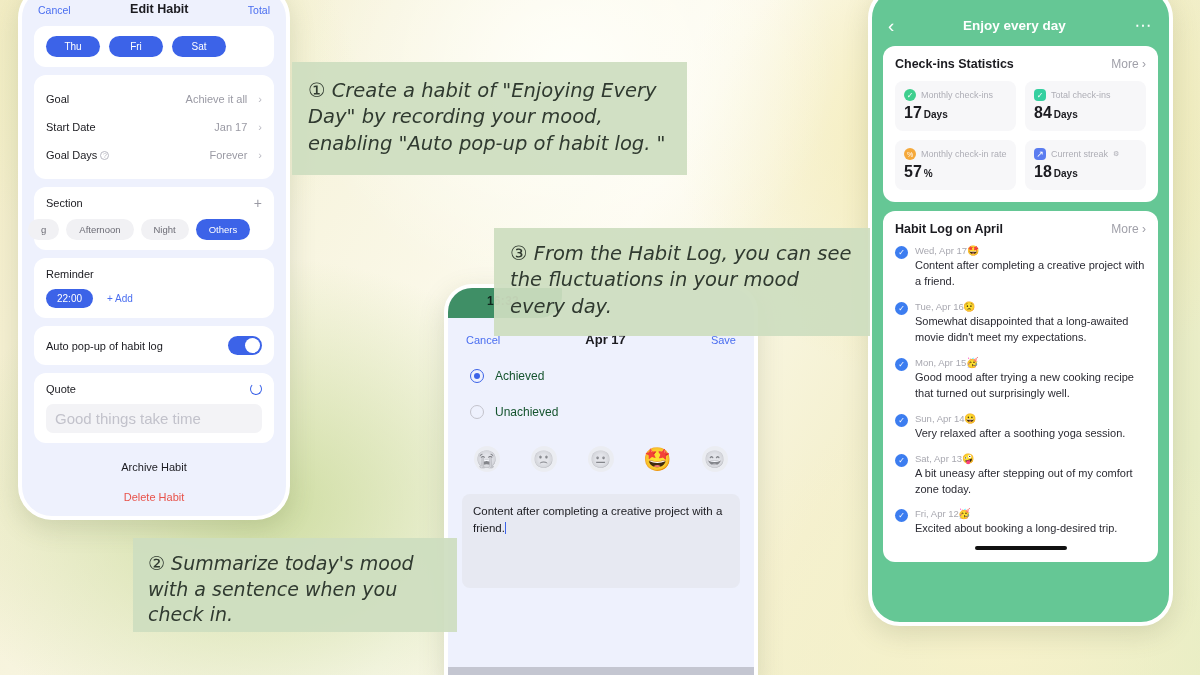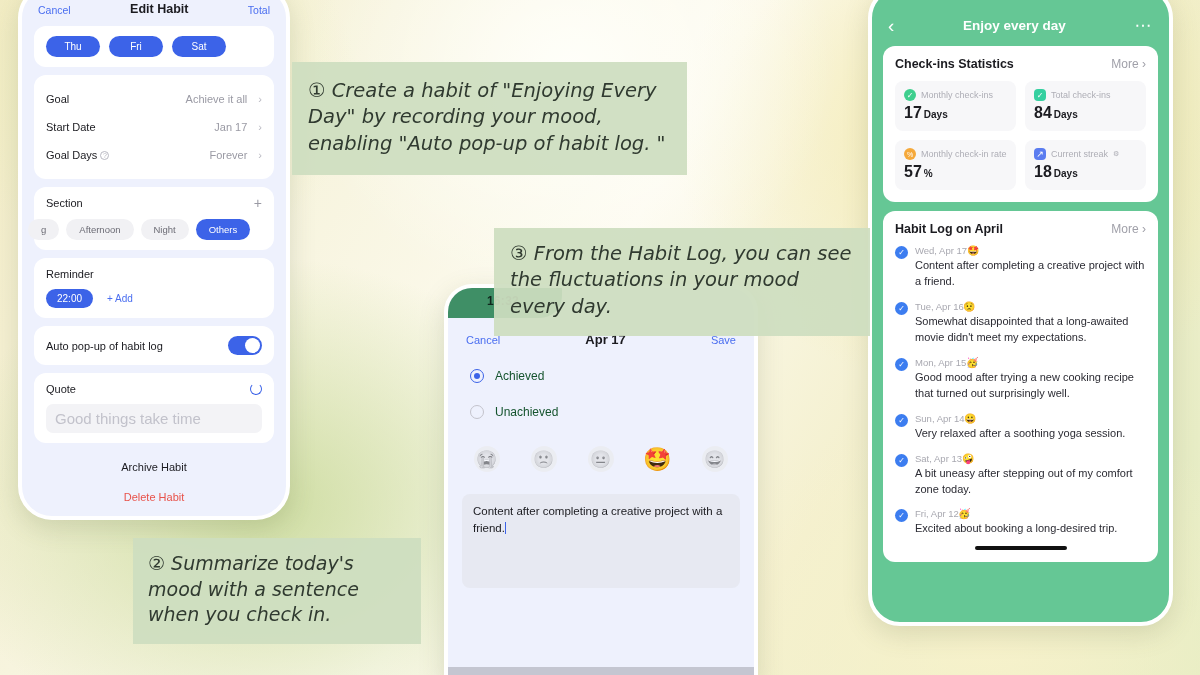--- a/index.html
+++ b/index.html
@@ -125,21 +125,21 @@
   .log-body .lhead { font-size: 9.5px; color:#a8a8b0; display:flex; align-items:center; }
   .log-body .lhead .mood { font-size: 10px; filter:none; }
   .log-body .ltext { font-size: 11px; color:#2b2b33; line-height: 1.45; margin-top: 2px; }
   #phone3 .home-ind { margin-top: 9px; }
 
   
   .callout { position:absolute; background: rgba(206,222,192,.93);
              font-family: "DejaVu Sans", sans-serif; font-style: italic;
              color:#303a30; line-height: 1.35; }
   #note1 { left: 292px; top: 62px; width: 395px; padding: 16px 16px 18px; font-size: 19.5px; }
-  #note2 { left: 133px; top: 538px; width: 288px; padding: 13px 15px 16px; font-size: 19px; }
+  #note2 { left: 133px; top: 538px; width: 324px; padding: 13px 15px 4px; font-size: 19px; }
   #note3 { left: 494px; top: 228px; width: 376px; padding: 13px 16px 16px; font-size: 19.5px; }
 </style>
 </head>
 <body>
 
 <div id="bg">
   <div class="g1"></div>
     <div class="g2"></div>
     <div class="g3"></div>
   <div class="g4"></div>

